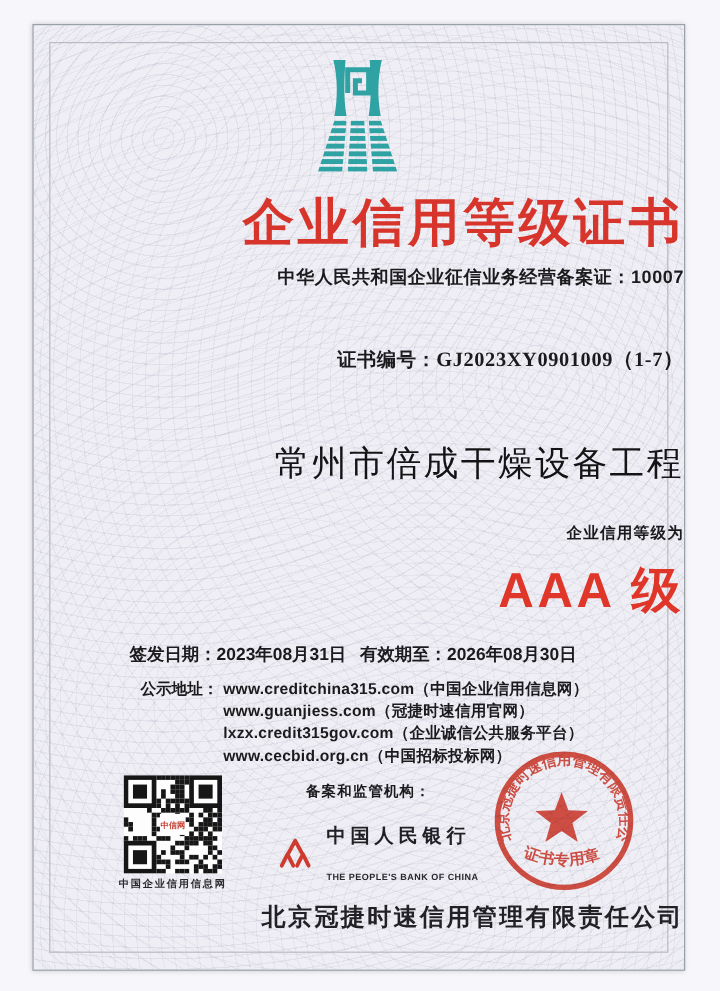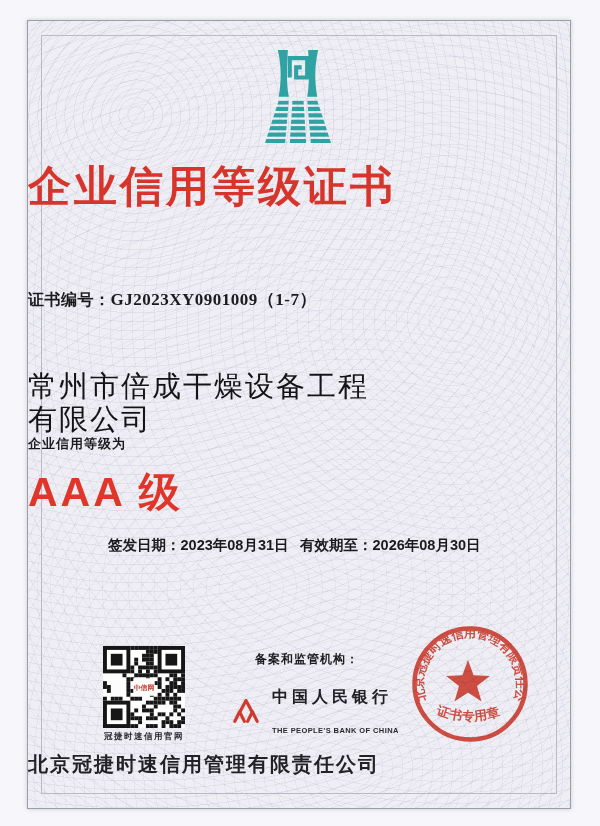--- a/index.html
+++ b/index.html
@@ -18,21 +18,21 @@
       repeating-radial-gradient(circle at 40% 72%, rgba(140,145,175,0) 0 12px, rgba(140,145,175,.09) 12px 13px),
       repeating-radial-gradient(circle at 60% 95%, rgba(140,145,175,0) 0 9px,  rgba(140,145,175,.10) 9px 10px);
     border:1px solid #9aa0a8;
     box-shadow:0 0 4px rgba(60,60,80,.25);
   }
   .inner-frame{
     position:absolute;left:13px;top:14px;right:13px;bottom:14px;
     border:1px solid #b9bac4;pointer-events:none;
   }
   .abs{position:absolute;}
-  .center{left:0;width:100%;text-align:left;}
+  .center{left:0;width:100%;text-align:right;}
   .logo{left:224px;top:28px;width:92px;height:101px;}
   .title{
     top:140px;font-size:43px;font-weight:800;color:#d7352b;
     letter-spacing:3px;line-height:50px;
   }
   .subtitle{top:201px;font-size:15px;font-weight:bold;color:#1b1b1e;letter-spacing:.5px;}
   .certno{top:267px;font-size:16px;font-weight:bold;color:#1b1b1e;letter-spacing:.5px;}
   .certno .no{font-family:"Liberation Serif","DejaVu Serif",serif;font-size:17px;}
   .hereby{top:311px;font-size:15px;font-weight:bold;color:#1b1b1e;letter-spacing:2px;}
   .company{font-size:29px;font-weight:normal;color:#141417;letter-spacing:2px;}
@@ -89,39 +89,48 @@
       <clipPath id="clipR">
           <polygon points="120,112 142,112 172,205 128,205"></polygon>
         </clipPath>
     </defs>
     <use href="#stripes" clip-path="url(#clipL)"></use>
     <use href="#stripes" clip-path="url(#clipC)"></use>
     <use href="#stripes" clip-path="url(#clipR)"></use>
   </svg>
 
   <div class="abs center title">企业信用等级证书</div>
+  <div class="abs center subtitle">中华人民共和国企业征信业务经营备案证：10007</div>
 
   <div class="abs center certno">
     <span>证书编号：</span><span class="no">GJ2023XY0901009（1-7）</span>
   </div>
 
 
   <div class="abs center company l1">常州市倍成干燥设备工程</div>
-  <div class="abs center company l2">有限公司</div>
 
   <div class="abs center rating-intro">企业信用等级为</div>
   <div class="abs center rating">AAA 级</div>
 
   <div class="abs date-row date-issue">
     <span>签发日期：</span><span>2023年08月31日</span>
   </div>
   <div class="abs date-row date-valid">
     <span>有效期至：</span><span>2026年08月30日</span>
   </div>
 
+  <div class="abs publicity">
+    <div class="label">公示地址：</div>
+    <div class="sites">
+      <div>www.creditchina315.com（中国企业信用信息网）</div>
+      <div>www.guanjiess.com（冠捷时速信用官网）</div>
+      <div>lxzx.credit315gov.com（企业诚信公共服务平台）</div>
+      <div>www.cecbid.org.cn（中国招标投标网）</div>
+    </div>
+  </div>
 
   <svg class="abs qr" viewBox="0 0 84 84" aria-hidden="true">
     <rect x="0" y="0" width="84" height="84" fill="#fdfdfd"></rect>
     <g id="qr-modules" fill="#161616">
         <rect x="28" y="0" width="4" height="4"></rect>
         <rect x="32" y="0" width="4" height="4"></rect>
         <rect x="36" y="0" width="4" height="4"></rect>
         <rect x="40" y="0" width="4" height="4"></rect>
         <rect x="44" y="0" width="4" height="4"></rect>
         <rect x="48" y="0" width="4" height="4"></rect>
@@ -280,21 +289,21 @@
         </g>
       <g>
           <rect x="0" y="56" width="28" height="28"></rect>
           <rect x="4" y="60" width="20" height="20" fill="#fdfdfd"></rect>
           <rect x="8" y="64" width="12" height="12"></rect>
         </g>
     </g>
     <rect x="31" y="33" width="22" height="18" fill="#fdfdfd"></rect>
     <text x="42" y="45" text-anchor="middle" font-size="7" fill="#c23a2e" font-weight="bold">中信网</text>
   </svg>
-  <div class="abs qr-caption">冠捷时速信用官网</div>
+  <div class="abs qr-caption">中国企业信用信息网</div>
 
   <div class="abs regulator-heading">备案和监管机构：</div>
 
   <div class="abs bank">
     <svg class="emblem" viewBox="0 0 40 40" aria-hidden="true">
       <g stroke="#cf3a2e" stroke-width="4" stroke-linecap="round" fill="none">
         <path d="M20,7 L13,20 M20,7 L27,20"></path>
         <path d="M12,21 L6,33 M12,21 L18,33"></path>
         <path d="M28,21 L22,33 M28,21 L34,33"></path>
       </g>

